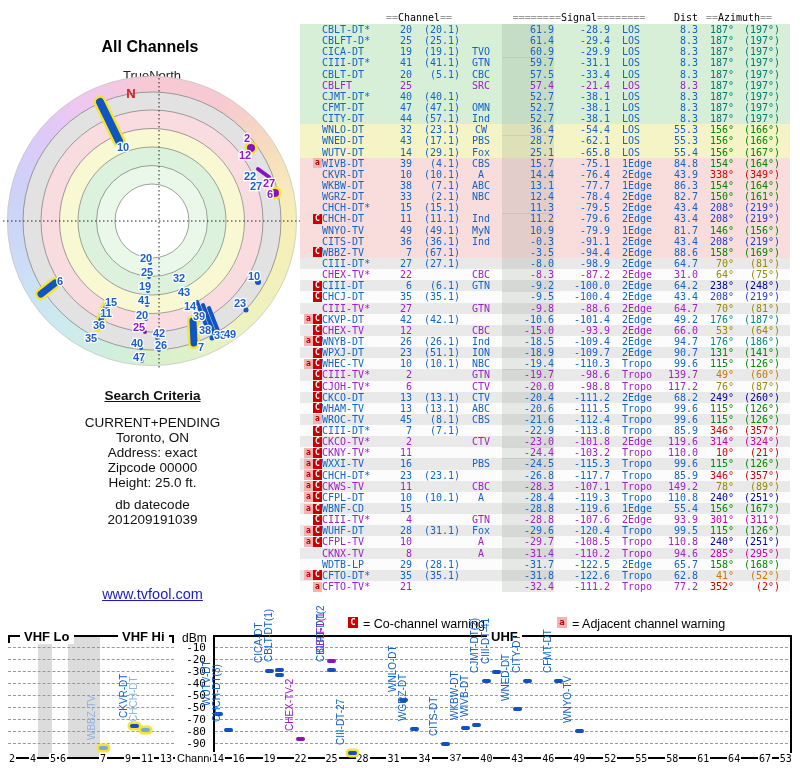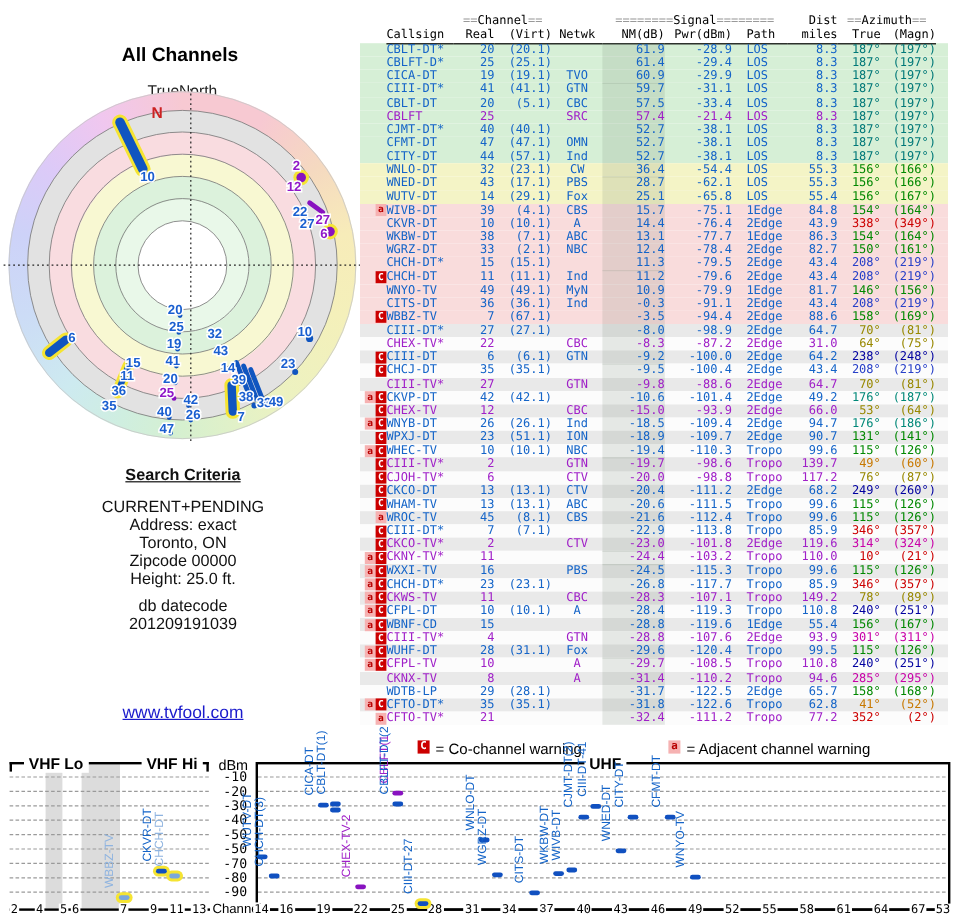--- a/index.html
+++ b/index.html
@@ -143,37 +143,36 @@
       <text x="194" y="275" font-size="11" font-weight="bold" text-anchor="middle" fill="#1a5fd0" stroke="#ffffff" stroke-width="2.5" paint-order="stroke" font-family="Liberation Sans,sans-serif">7</text>
       <text x="233" y="231" font-size="11" font-weight="bold" text-anchor="middle" fill="#1a5fd0" stroke="#ffffff" stroke-width="2.5" paint-order="stroke" font-family="Liberation Sans,sans-serif">23</text>
       <text x="247" y="204" font-size="11" font-weight="bold" text-anchor="middle" fill="#1a5fd0" stroke="#ffffff" stroke-width="2.5" paint-order="stroke" font-family="Liberation Sans,sans-serif">10</text>
     </svg>
 </div>
 
 <div class="abs" id="search-block">
   <div id="search-heading">Search Criteria</div>
   <div id="search-lines">
       <div class="sc-line">CURRENT+PENDING</div>
+      <div class="sc-line">Toronto, ON</div>
       <div class="sc-line">Address: exact</div>
-      <div class="sc-line">Toronto, ON</div>
       <div class="sc-line">Zipcode 00000</div>
       <div class="sc-line">Height: 25.0 ft.</div>
     </div>
 </div>
 <div class="abs" id="datecode-block">
   <div>db datecode</div>
   <div>201209191039</div>
 </div>
 <div class="abs" id="site-link">
   <a href="#">www.tvfool.com</a>
 </div>
 
 <div class="abs" id="tbl">
     <div class="trow hrow hd"><div class=""></div><div class="" style="grid-column: 3 / span 2; text-align: center;"><span class="eq">==</span>Channel<span class="eq">==</span></div><div class="" style="grid-column: 6 / span 3; text-align: center;"><span class="eq">========</span>Signal<span class="eq">========</span></div><div class="c-mi" style="grid-column: 9;">Dist</div><div class="" style="grid-column: 10 / span 2; text-align: center;"><span class="eq">==</span>Azimuth<span class="eq">==</span></div></div>
-    <div class="trow hrow hd hd2"><div class=""></div><div class="c-cs">Callsign</div><div class="c-real">Real</div><div class="c-virt">(Virt)</div><div class="c-net">Netwk</div><div class="c-nm">NM(dB)</div><div class="c-pwr">Pwr(dBm)</div><div class="c-path">Path</div><div class="c-mi">miles</div><div class="c-true">True</div><div class="c-magn">(Magn)</div></div>
     <div class="trow" style="background: rgb(214, 239, 214); color: rgb(20, 100, 200);"><div class="" style="text-align: right;"></div><div class="c-cs">CBLT-DT*</div><div class="c-real">20</div><div class="c-virt">(20.1)</div><div class="c-net"></div><div class="c-nm">61.9</div><div class="c-pwr">-28.9</div><div class="c-path">LOS</div><div class="c-mi">8.3</div><div class="c-true" style="color: rgb(0, 120, 120);">187°</div><div class="c-magn" style="color: rgb(0, 120, 120);">(197°)</div></div>
     <div class="trow" style="background: rgb(214, 239, 214); color: rgb(20, 100, 200);"><div class="" style="text-align: right;"></div><div class="c-cs">CBLFT-D*</div><div class="c-real">25</div><div class="c-virt">(25.1)</div><div class="c-net"></div><div class="c-nm">61.4</div><div class="c-pwr">-29.4</div><div class="c-path">LOS</div><div class="c-mi">8.3</div><div class="c-true" style="color: rgb(0, 120, 120);">187°</div><div class="c-magn" style="color: rgb(0, 120, 120);">(197°)</div></div>
     <div class="trow" style="background: rgb(214, 239, 214); color: rgb(20, 100, 200);"><div class="" style="text-align: right;"></div><div class="c-cs">CICA-DT</div><div class="c-real">19</div><div class="c-virt">(19.1)</div><div class="c-net">TVO</div><div class="c-nm">60.9</div><div class="c-pwr">-29.9</div><div class="c-path">LOS</div><div class="c-mi">8.3</div><div class="c-true" style="color: rgb(0, 120, 120);">187°</div><div class="c-magn" style="color: rgb(0, 120, 120);">(197°)</div></div>
     <div class="trow" style="background: rgb(214, 239, 214); color: rgb(20, 100, 200);"><div class="" style="text-align: right;"></div><div class="c-cs">CIII-DT*</div><div class="c-real">41</div><div class="c-virt">(41.1)</div><div class="c-net">GTN</div><div class="c-nm">59.7</div><div class="c-pwr">-31.1</div><div class="c-path">LOS</div><div class="c-mi">8.3</div><div class="c-true" style="color: rgb(0, 120, 120);">187°</div><div class="c-magn" style="color: rgb(0, 120, 120);">(197°)</div></div>
     <div class="trow" style="background: rgb(214, 239, 214); color: rgb(20, 100, 200);"><div class="" style="text-align: right;"></div><div class="c-cs">CBLT-DT</div><div class="c-real">20</div><div class="c-virt">(5.1)</div><div class="c-net">CBC</div><div class="c-nm">57.5</div><div class="c-pwr">-33.4</div><div class="c-path">LOS</div><div class="c-mi">8.3</div><div class="c-true" style="color: rgb(0, 120, 120);">187°</div><div class="c-magn" style="color: rgb(0, 120, 120);">(197°)</div></div>
     <div class="trow" style="background: rgb(214, 239, 214); color: rgb(160, 32, 200);"><div class="" style="text-align: right;"></div><div class="c-cs">CBLFT</div><div class="c-real">25</div><div class="c-virt"></div><div class="c-net">SRC</div><div class="c-nm">57.4</div><div class="c-pwr">-21.4</div><div class="c-path">LOS</div><div class="c-mi">8.3</div><div class="c-true" style="color: rgb(0, 120, 120);">187°</div><div class="c-magn" style="color: rgb(0, 120, 120);">(197°)</div></div>
     <div class="trow" style="background: rgb(214, 239, 214); color: rgb(20, 100, 200);"><div class="" style="text-align: right;"></div><div class="c-cs">CJMT-DT*</div><div class="c-real">40</div><div class="c-virt">(40.1)</div><div class="c-net"></div><div class="c-nm">52.7</div><div class="c-pwr">-38.1</div><div class="c-path">LOS</div><div class="c-mi">8.3</div><div class="c-true" style="color: rgb(0, 120, 120);">187°</div><div class="c-magn" style="color: rgb(0, 120, 120);">(197°)</div></div>
     <div class="trow" style="background: rgb(214, 239, 214); color: rgb(20, 100, 200);"><div class="" style="text-align: right;"></div><div class="c-cs">CFMT-DT</div><div class="c-real">47</div><div class="c-virt">(47.1)</div><div class="c-net">OMN</div><div class="c-nm">52.7</div><div class="c-pwr">-38.1</div><div class="c-path">LOS</div><div class="c-mi">8.3</div><div class="c-true" style="color: rgb(0, 120, 120);">187°</div><div class="c-magn" style="color: rgb(0, 120, 120);">(197°)</div></div>
     <div class="trow" style="background: rgb(214, 239, 214); color: rgb(20, 100, 200);"><div class="" style="text-align: right;"></div><div class="c-cs">CITY-DT</div><div class="c-real">44</div><div class="c-virt">(57.1)</div><div class="c-net">Ind</div><div class="c-nm">52.7</div><div class="c-pwr">-38.1</div><div class="c-path">LOS</div><div class="c-mi">8.3</div><div class="c-true" style="color: rgb(0, 120, 120);">187°</div><div class="c-magn" style="color: rgb(0, 120, 120);">(197°)</div></div>
     <div class="trow" style="background: rgb(244, 244, 198); color: rgb(20, 100, 200);"><div class="" style="text-align: right;"></div><div class="c-cs">WNLO-DT</div><div class="c-real">32</div><div class="c-virt">(23.1)</div><div class="c-net">CW</div><div class="c-nm">36.4</div><div class="c-pwr">-54.4</div><div class="c-path">LOS</div><div class="c-mi">55.3</div><div class="c-true" style="color: rgb(0, 136, 0);">156°</div><div class="c-magn" style="color: rgb(0, 136, 0);">(166°)</div></div>

